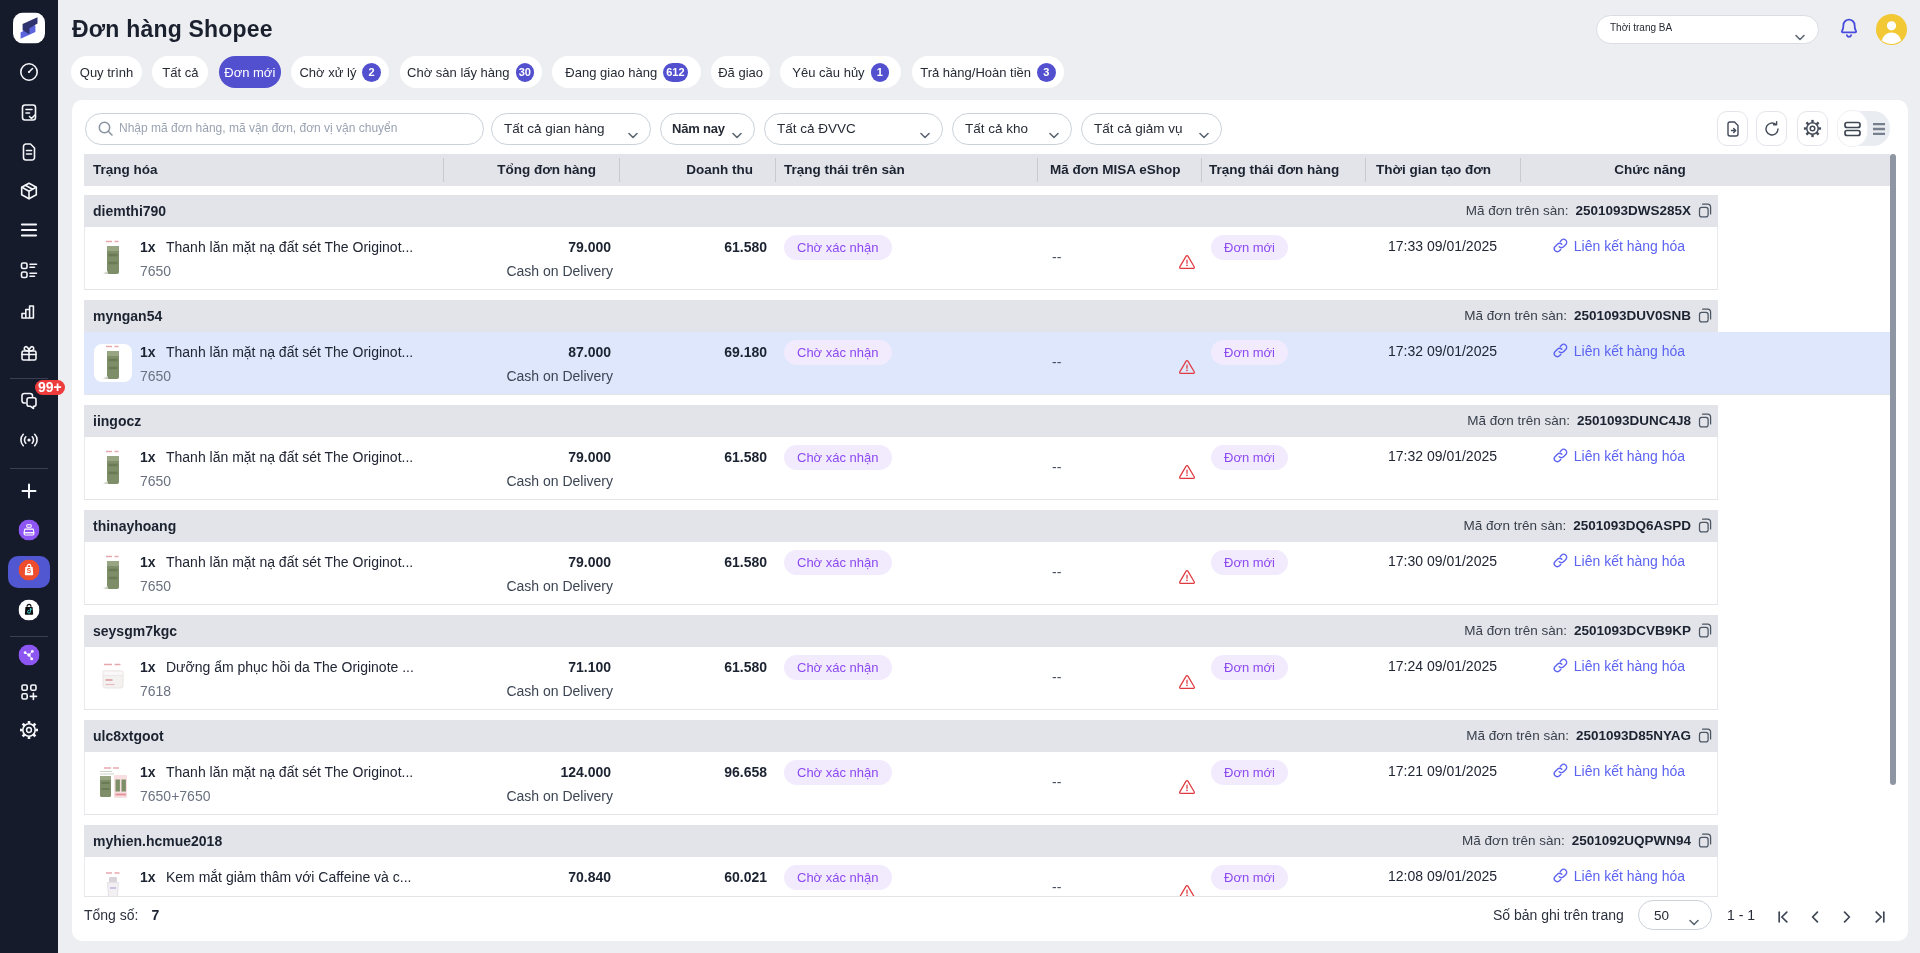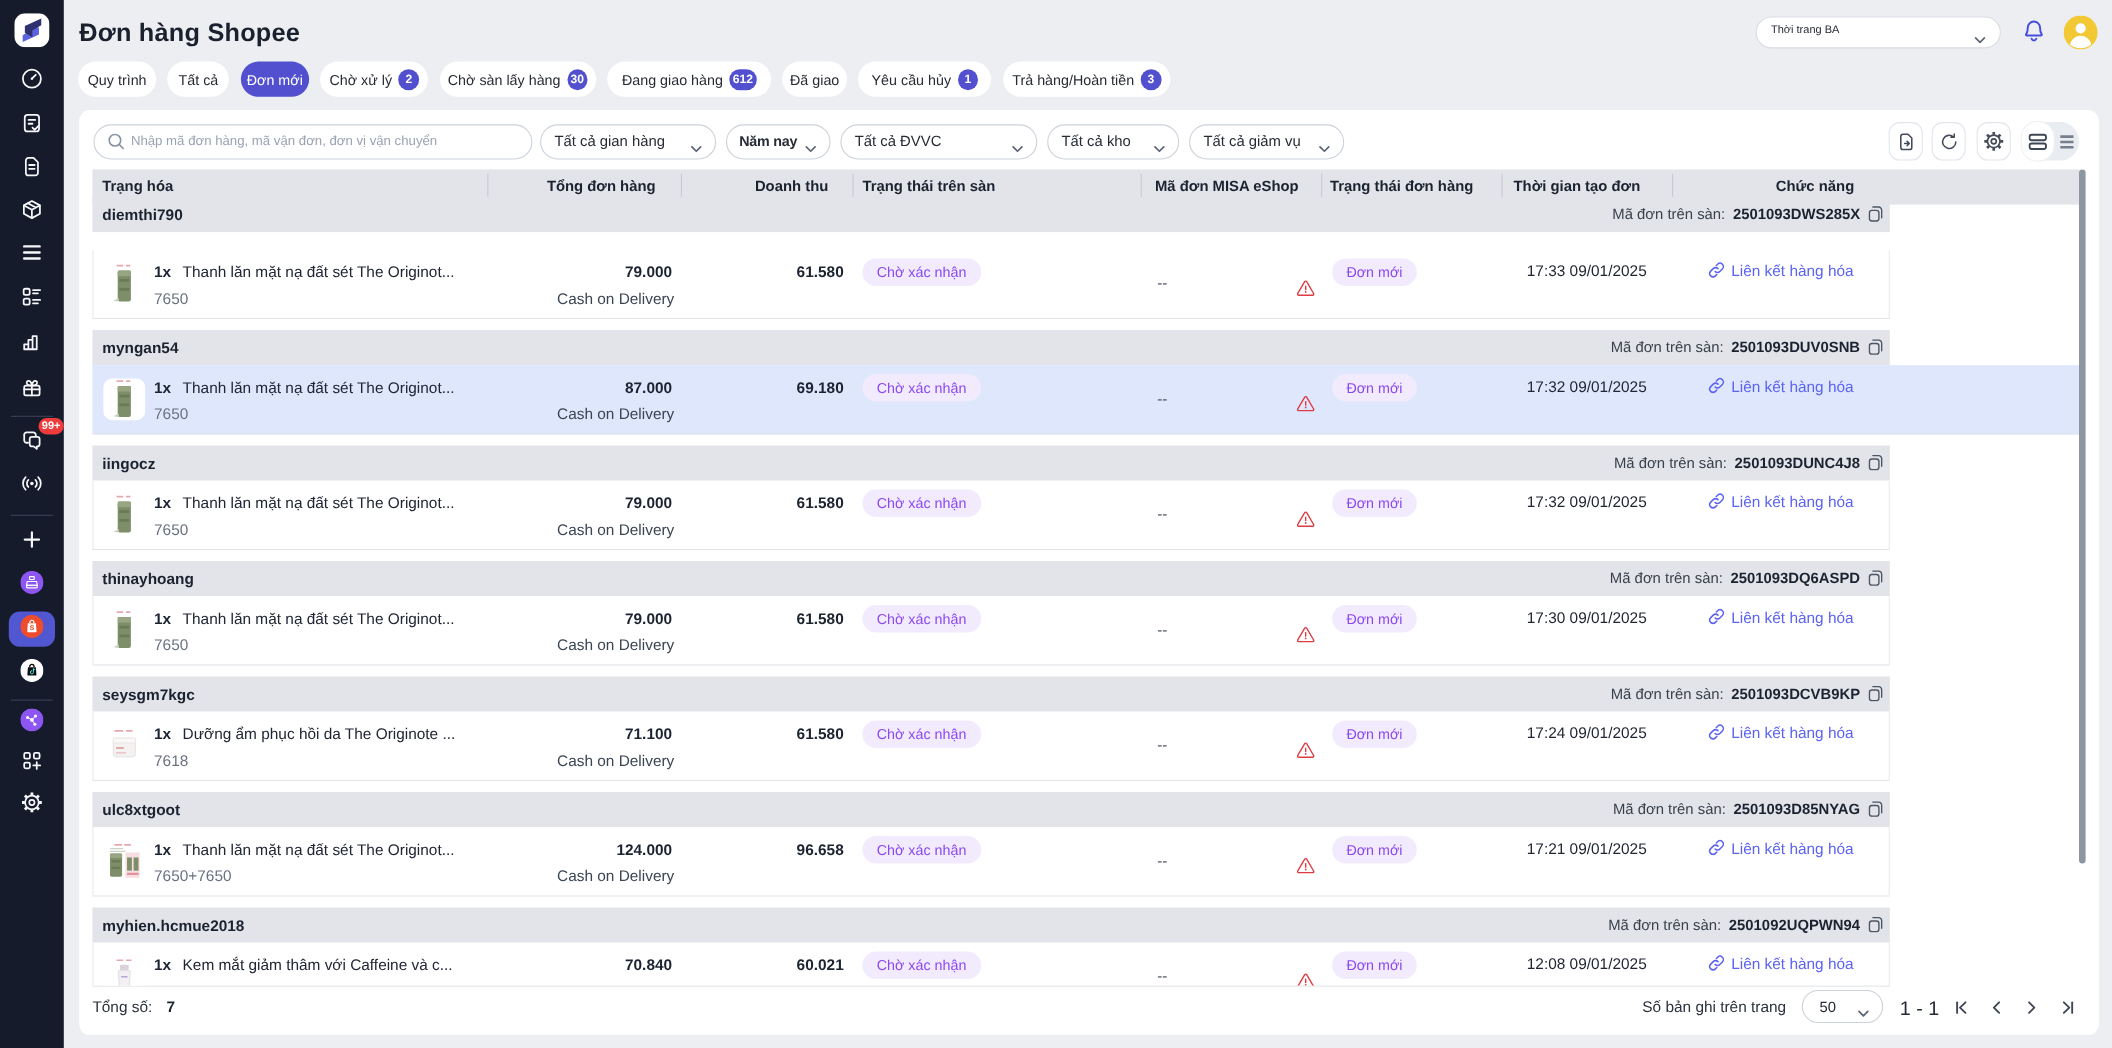--- a/index.html
+++ b/index.html
@@ -58,21 +58,21 @@
 .warn { position:absolute; left:1095px; top:27px; }
 .dt { position:absolute; left:1281px; width:155px; top:11px; text-align:center; font-size:14px; color:#212634; }
 .lnk { position:absolute; left:1436px; width:198px; top:11px; text-align:center; font-size:14px; color:#5c63f1; white-space:nowrap; }
 .lnk svg { vertical-align:-2px; margin-right:6px; }
 
 #foot-l { position:absolute; left:84px; top:907px; font-size:14px; color:#2b313d; }
 #foot-l b { margin-left:9px; color:#1b2230; }
 #pgsel { position:absolute; left:1638px; top:900px; width:74px; height:30px; border:1px solid #ccd2da; border-radius:15px; background:#fff; }
 #pgsel .lab { position:absolute; left:15px; top:7px; font-size:13.5px; color:#252a35; }
 #recl { position:absolute; left:1493px; top:907px; font-size:14px; color:#2b313d; }
-#pgnums { position:absolute; left:1727px; top:907px; font-size:18px; color:#252a35; }
+#pgnums { position:absolute; left:1727px; top:907px; font-size:14px; color:#252a35; }
 .pgic { position:absolute; top:909px; }
 #vscroll { position:absolute; left:1890px; top:154px; width:6px; height:631px; background:#8f96a3; border-radius:3px; }
 </style>
 </head>
 <body>
 <div id="sidebar">
 <div class="sb-ic" style="top:29.5px"><svg width="32" height="31" viewBox="0 0 32 31" fill="none" style="">
         <rect width="32" height="31" rx="10" fill="#fff"></rect>
         <path d="M7.6 26.2 L7.6 20.0 L15.7 15.2 L15.7 9.2 L22.4 13.2 L22.4 19.4 Z" fill="#5b63dd"></path>
         <path d="M24.5 4.8 L24.5 11.0 L16.4 15.8 L16.4 21.8 L9.6 17.8 L9.6 11.6 Z" fill="#2e3370"></path>
@@ -108,21 +108,21 @@
       </svg></div>
 <div class="sb-ic" style="top:354.5px"><svg width="20" height="20" viewBox="0 0 20 20" fill="none" style="">
         <rect x="3" y="8" width="14" height="9" rx="1.5" stroke="#f6f7fa" stroke-width="1.6" stroke-linecap="round" stroke-linejoin="round"></rect>
         <path d="M3 11.5 h14 M10 8 V17 M10 8 c-4 0 -5.5 -1.5 -4.5 -3.5 c1 -1.8 4 -0.8 4.5 3.5 c0.5 -4.3 3.5 -5.3 4.5 -3.5 c1 2 -0.5 3.5 -4.5 3.5" stroke="#f6f7fa" stroke-width="1.6" stroke-linecap="round" stroke-linejoin="round"></path>
       </svg></div>
 <div class="sb-div" style="top:378px"></div>
 <div class="sb-ic" style="top:403px"><svg width="20" height="21" viewBox="0 0 20 21" fill="none" style="">
         <path d="M6.5 12.5 H5.2 A2.2 2.2 0 0 1 3 10.3 V5.2 A2.2 2.2 0 0 1 5.2 3 h6.1 a2.2 2.2 0 0 1 2.2 2.2 v0.8" stroke="#f6f7fa" stroke-width="1.6" stroke-linecap="round" stroke-linejoin="round"></path>
         <path d="M8 9.2 a2 2 0 0 1 2 -2 h5 a2 2 0 0 1 2 2 v4.6 a2 2 0 0 1 -2 2 h-0.5 v2.2 l-3 -2.2 H10 a2 2 0 0 1 -2 -2 Z" stroke="#f6f7fa" stroke-width="1.6" stroke-linecap="round" stroke-linejoin="round"></path>
       </svg></div>
-<div class="abs" style="left:35px;top:380px;background:#ee3b3b;color:#fff;font-size:10px;font-weight:700;border-radius:7.5px;height:15px;padding:0 3px;line-height:15px;z-index:2">99+</div>
+<div class="abs" style="left:35px;top:380px;background:#ee3b3b;color:#fff;font-size:14px;font-weight:700;border-radius:7.5px;height:15px;padding:0 3px;line-height:15px;z-index:2">99+</div>
 <div class="sb-ic" style="top:441.5px"><svg width="20" height="20" viewBox="0 0 20 20" fill="none" style="">
         <circle cx="10" cy="10" r="1.6" fill="#f6f7fa"></circle>
         <path d="M6.8 13.2 a4.5 4.5 0 0 1 0 -6.4 M13.2 6.8 a4.5 4.5 0 0 1 0 6.4 M4.3 15.7 a8 8 0 0 1 0 -11.4 M15.7 4.3 a8 8 0 0 1 0 11.4" stroke="#f6f7fa" stroke-width="1.6" stroke-linecap="round" stroke-linejoin="round"></path>
       </svg></div>
 <div class="sb-div" style="top:468px"></div>
 <div class="sb-ic" style="top:492.5px"><svg width="20" height="20" viewBox="0 0 20 20" fill="none" style="">
         <path d="M10 3.5 V16.5 M3.5 10 H16.5" stroke="#f6f7fa" stroke-width="2" stroke-linecap="round"></path>
       </svg></div>
 <div class="sb-ic" style="top:532px"><svg width="21" height="21" viewBox="0 0 21 21" fill="none" style="">
         <circle cx="10.5" cy="10.5" r="10.5" fill="#8d55f2"></circle>
@@ -284,21 +284,21 @@
 <div class="h" style="left:1272px;width:155px;text-align:center">Thời gian tạo đơn</div>
 <div class="h" style="left:1467px;width:198px;text-align:center">Chức năng</div>
 <div class="vd" style="left:359px"></div>
 <div class="vd" style="left:535px"></div>
 <div class="vd" style="left:691px"></div>
 <div class="vd" style="left:953px"></div>
 <div class="vd" style="left:1117px"></div>
 <div class="vd" style="left:1281px"></div>
 <div class="vd" style="left:1436px"></div>
 </div>
-<div class="ghead" style="top:179px">
+<div class="ghead" style="top:195px">
     <span class="nm">diemthi790</span>
     <span class="mr">Mã đơn trên sàn: <b>2501093DWS285X</b><svg width="14" height="15" viewBox="0 0 14 15" fill="none" style="">
         <rect x="1.5" y="4.3" width="8.6" height="9.6" rx="2.2" stroke="#4b5563" stroke-width="1.25" fill="none"></rect>
         <path d="M4.6 1.2 H9.9 a2.7 2.7 0 0 1 2.7 2.7 V10.9" stroke="#4b5563" stroke-width="1.25" fill="none" stroke-linecap="round"></path>
       </svg></span>
   </div>
 <div class="grow" style="top:227px">
 <div class="thumb">
       <svg width="24" height="38" viewBox="0 0 24 38" fill="none" style="">
         <path d="M5 2.5 h6 M13.5 2.5 h4" stroke="#e7a8ad" stroke-width="1.6"></path>

